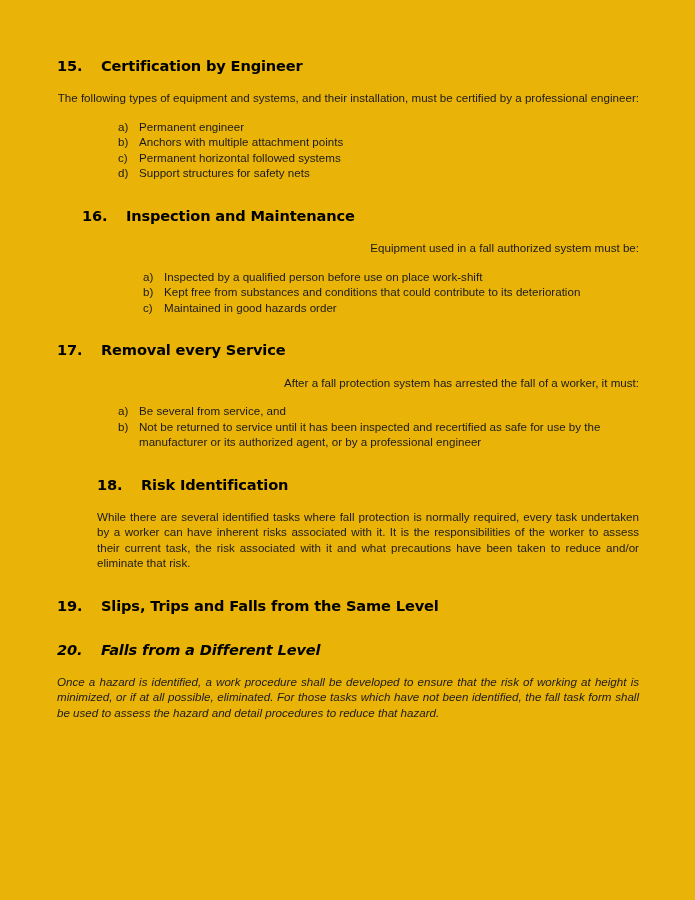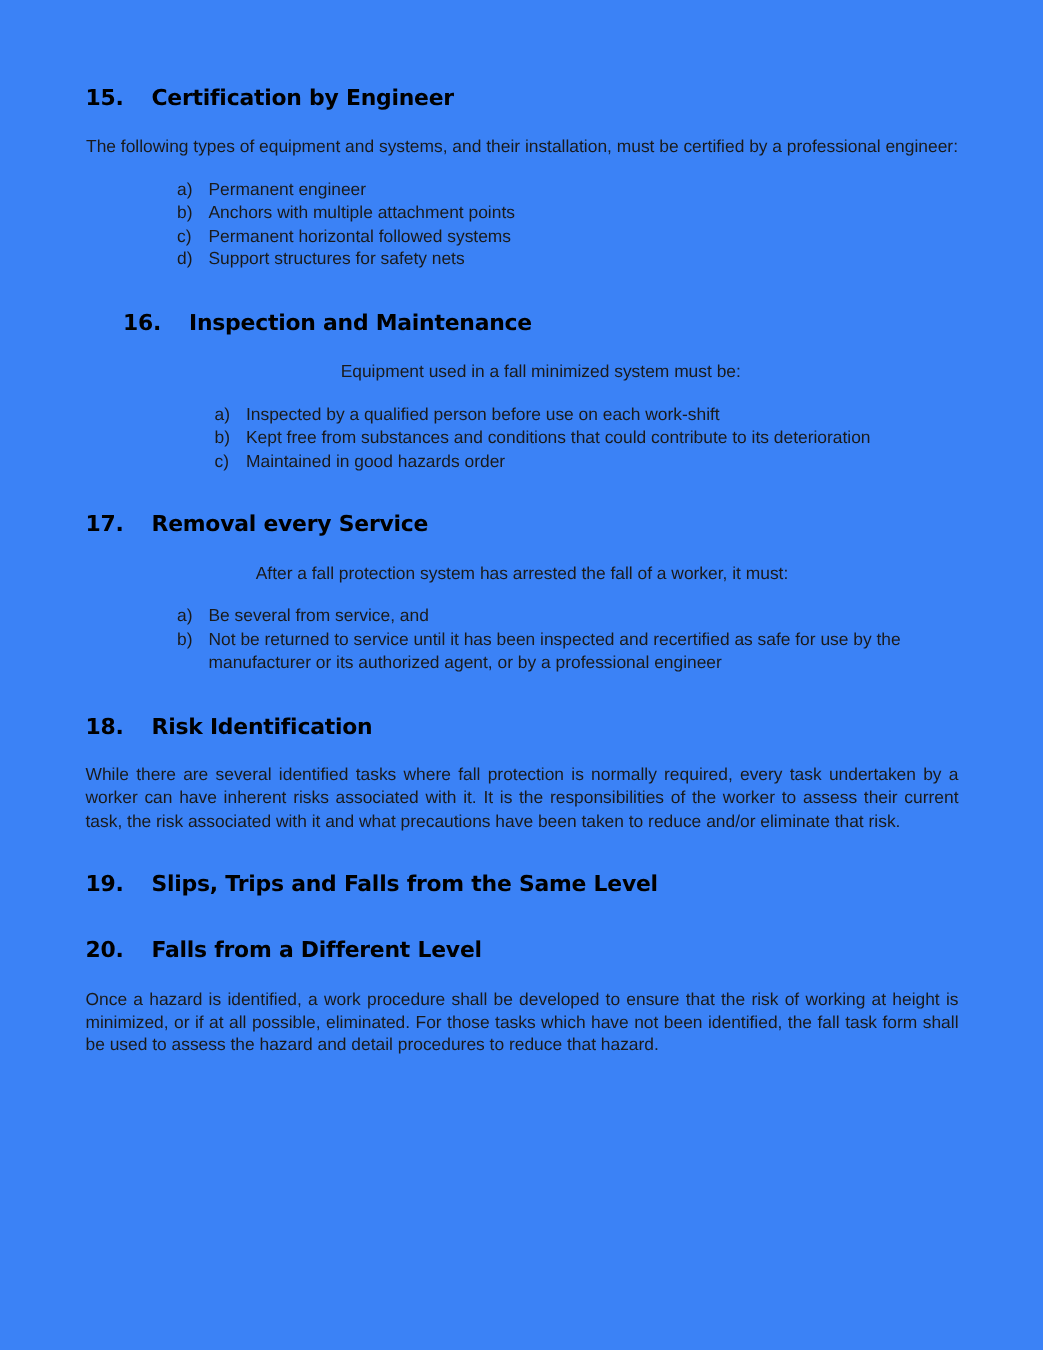--- a/index.html
+++ b/index.html
@@ -14,21 +14,21 @@
     overflow: hidden;
     font-family: "Liberation Sans", sans-serif;
     color: #1a1a1a;
     -webkit-font-smoothing: antialiased;
   }
 
   .page {
     position: relative;
     width: 695px;
     height: 900px;
-    background: #3b82f6;
+    background: #eab308;
     box-sizing: border-box;
     padding: 57px 56px 0 57px;
   }
 
   .section {
     margin: 0;
   }
 
   
   .section + .section {
@@ -55,21 +55,21 @@
   }
 
   .body-text {
     font-size: 11.6px;
     line-height: 1.33;
     text-align: justify;
     color: #1a1a1a;
     margin: 0;
   }
   .body-text.lead {
-    text-align: center;
+    text-align: right;
   }
 
   .alpha-list {
     list-style: none;
     margin: 13px 0 0 0;
     padding: 0 0 0 61px;
   }
   .alpha-list li {
     display: flex;
     align-items: flex-start;
@@ -82,23 +82,23 @@
     width: 21px;
   }
   .alpha-text {
     flex: 1 1 auto;
   }
 
   
   .sec-15 { margin-top: 0; }
   .sec-16 { margin-top: 44px; margin-left: 25px; }
   .sec-17 { margin-top: 43px; }
-  .sec-18 { margin-top: 47px; }
+  .sec-18 { margin-top: 47px; margin-left: 40px; }
   .sec-19 { margin-top: 46px; }
-  .sec-20 { margin-top: 46px; }
+  .sec-20 { margin-top: 46px; font-style: italic; }
 </style>
 </head>
 <body>
 
 <div class="page">
 
   <div class="section sec-15">
     <h2 class="section-heading">
       <span class="section-number">15.</span>
       <span class="section-title">Certification by Engineer</span>
@@ -122,25 +122,25 @@
         <span class="alpha-text">Support structures for safety nets</span>
       </li>
     </ul>
   </div>
 
   <div class="section sec-16">
     <h2 class="section-heading">
       <span class="section-number">16.</span>
       <span class="section-title">Inspection and Maintenance</span>
     </h2>
-    <p class="body-text lead">Equipment used in a fall minimized system must be:</p>
+    <p class="body-text lead">Equipment used in a fall authorized system must be:</p>
     <ul class="alpha-list">
       <li>
         <span class="alpha-marker">a)</span>
-        <span class="alpha-text">Inspected by a qualified person before use on each work-shift</span>
+        <span class="alpha-text">Inspected by a qualified person before use on place work-shift</span>
       </li>
       <li>
         <span class="alpha-marker">b)</span>
         <span class="alpha-text">Kept free from substances and conditions that could contribute to its deterioration</span>
       </li>
       <li>
         <span class="alpha-marker">c)</span>
         <span class="alpha-text">Maintained in good hazards order</span>
       </li>
     </ul>

